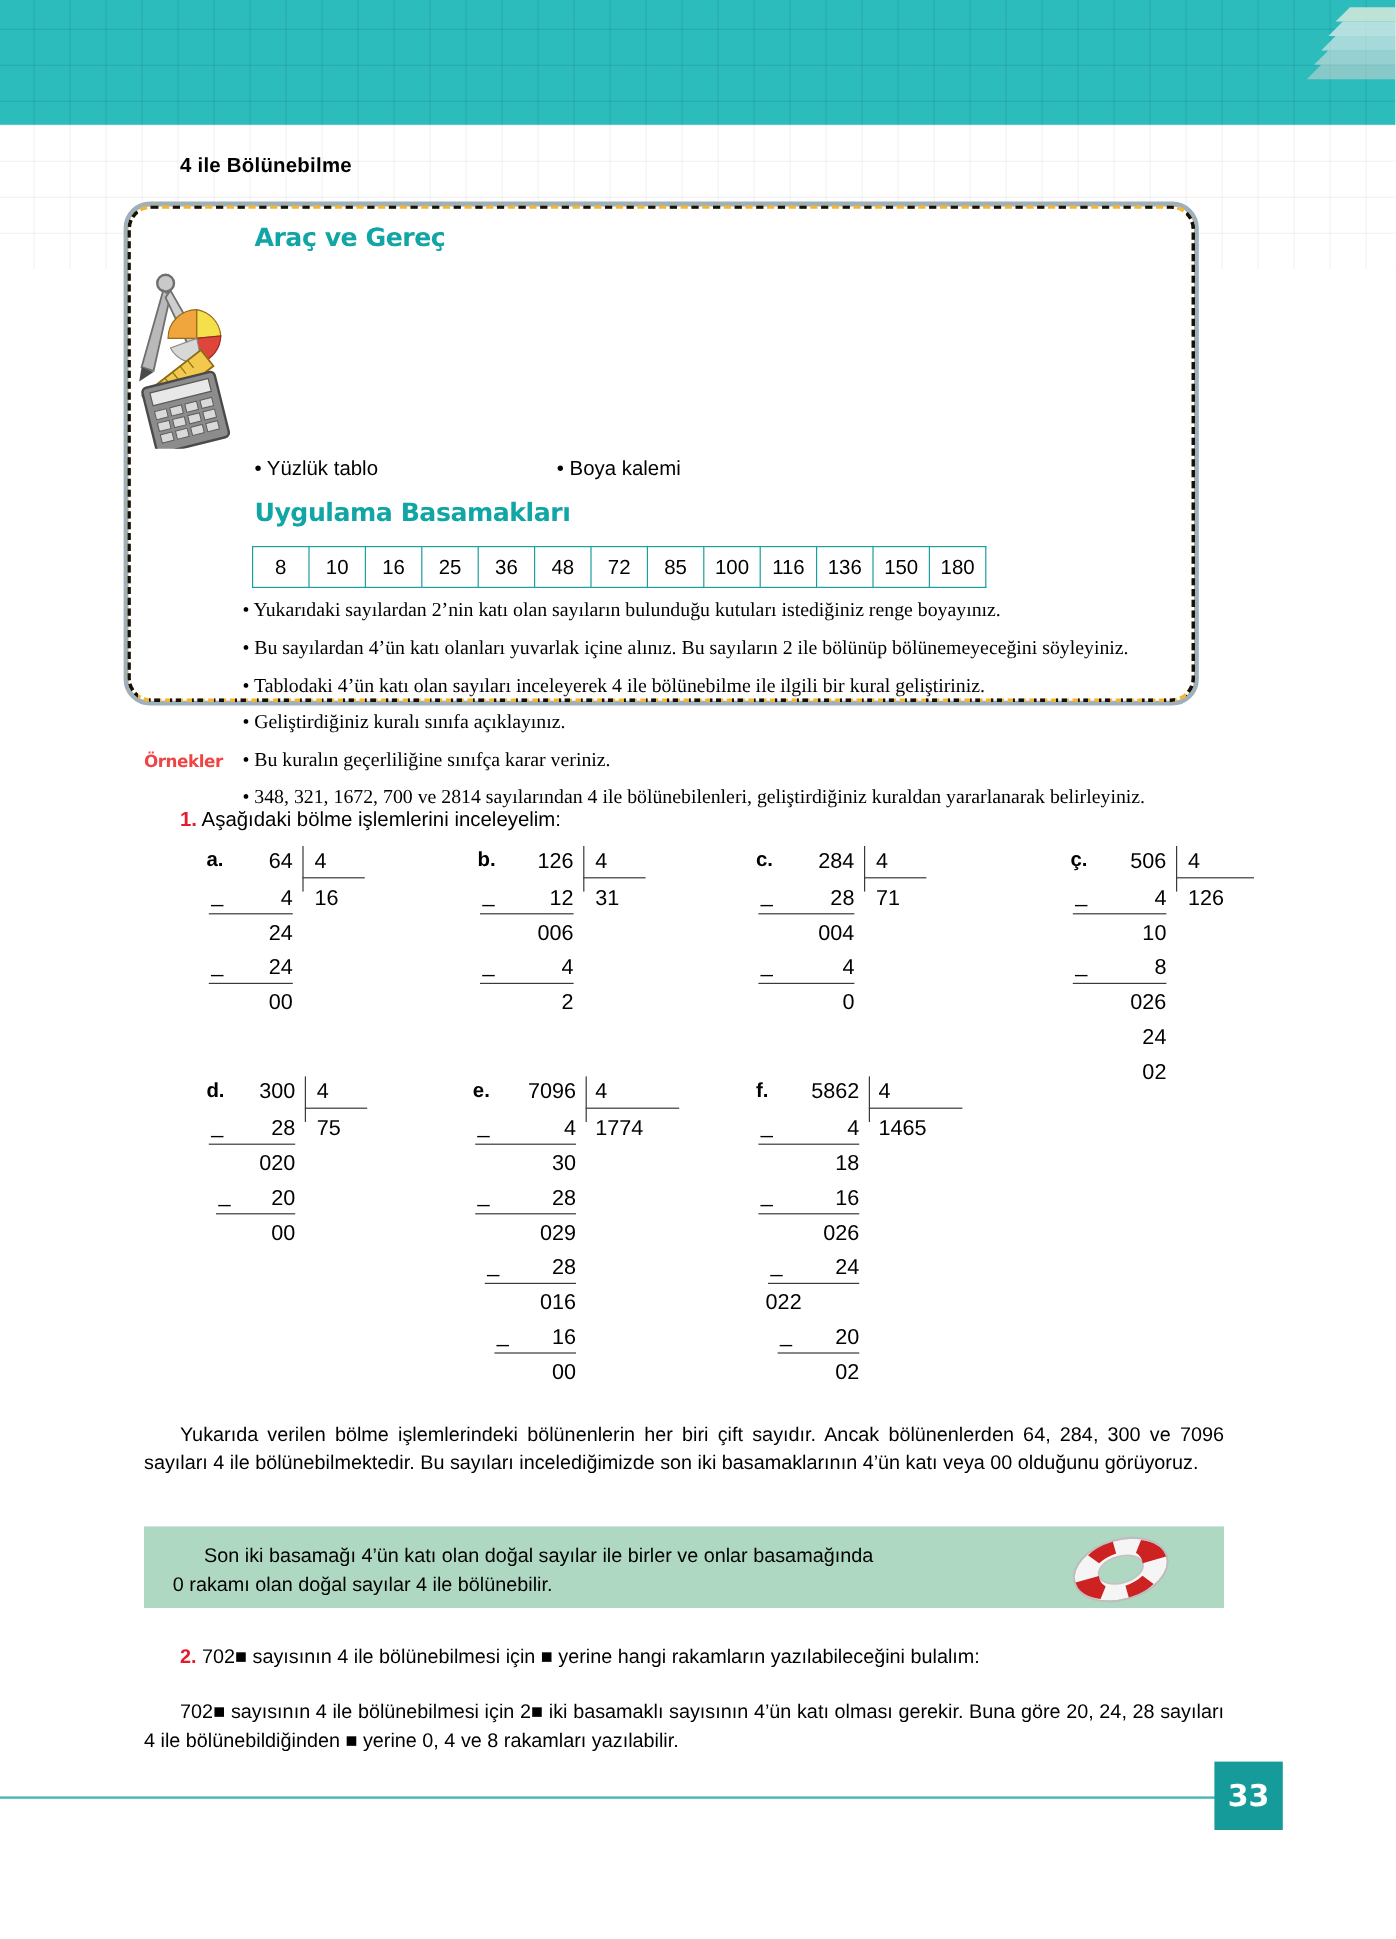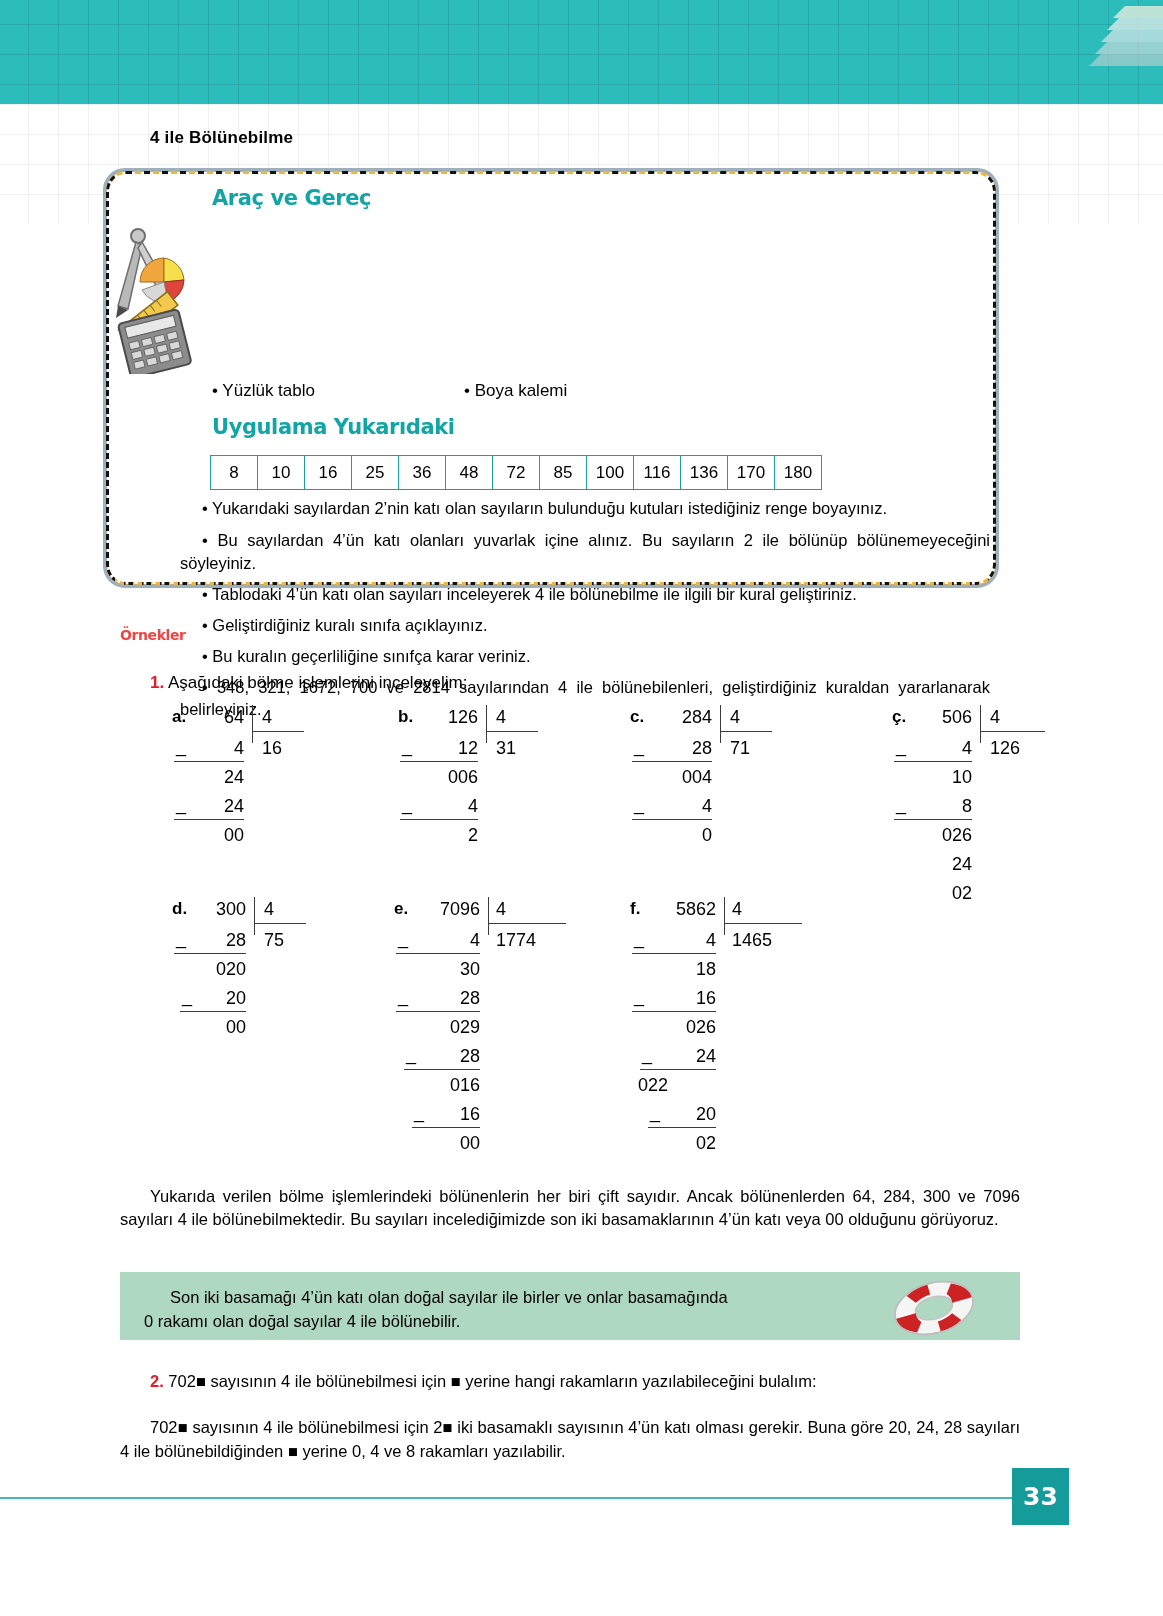--- a/index.html
+++ b/index.html
@@ -85,21 +85,21 @@
     height:25px;
     font-family:"Liberation Sans", sans-serif;
   }
 
   
   #activity-bullets{
     position:absolute;left:73px;top:325px;width:810px;
     font-size:16.5px;line-height:1.38;
     text-align:justify;
   }
-  #activity-bullets p{margin:0 0 9px 0;text-indent:22px;}
+  #activity-bullets p{margin:0 0 9px 0;text-indent:22px;font-family:Liberation Serif, serif;}
   #activity-bullets p.tight{margin-bottom:8px;}
 
   
   #tools-icon{position:absolute;left:-5px;top:42px;width:115px;height:160px;}
 
   
   #ornekler{
     position:absolute;left:120px;top:627px;
     color:#ef4444;font-size:14px;font-weight:bold;
     font-family:"DejaVu Sans", sans-serif;letter-spacing:-0.4px;
@@ -224,37 +224,37 @@
     </g>
   </svg>
 
   <div class="teal-head" id="arac-head">Araç ve Gereç</div>
 
   <div id="material-row">
     <span id="material-1">• Yüzlük tablo</span>
     <span id="material-2">• Boya kalemi</span>
   </div>
 
-  <div class="teal-head" id="uygulama-head">Uygulama Yukarıdaki</div>
+  <div class="teal-head" id="uygulama-head">Uygulama Basamakları</div>
 
   <table id="number-table">
     <tbody>
         <tr>
       <td>8</td>
       <td>10</td>
       <td>16</td>
       <td>25</td>
       <td>36</td>
       <td>48</td>
       <td>72</td>
       <td>85</td>
       <td>100</td>
       <td>116</td>
       <td>136</td>
-      <td>170</td>
+      <td>150</td>
       <td>180</td>
     </tr>
   </tbody>
     </table>
 
   <div id="activity-bullets">
     <p>• Yukarıdaki sayılardan 2’nin katı olan sayıların bulunduğu kutuları istediğiniz renge boyayınız.</p>
     <p>• Bu sayılardan 4’ün katı olanları yuvarlak içine alınız. Bu sayıların 2 ile bölünüp bölünemeyeceğini söyleyiniz.</p>
     <p class="tight">• Tablodaki 4’ün katı olan sayıları inceleyerek 4 ile bölünebilme ile ilgili bir kural geliştiriniz.</p>
     <p class="tight">• Geliştirdiğiniz kuralı sınıfa açıklayınız.</p>

